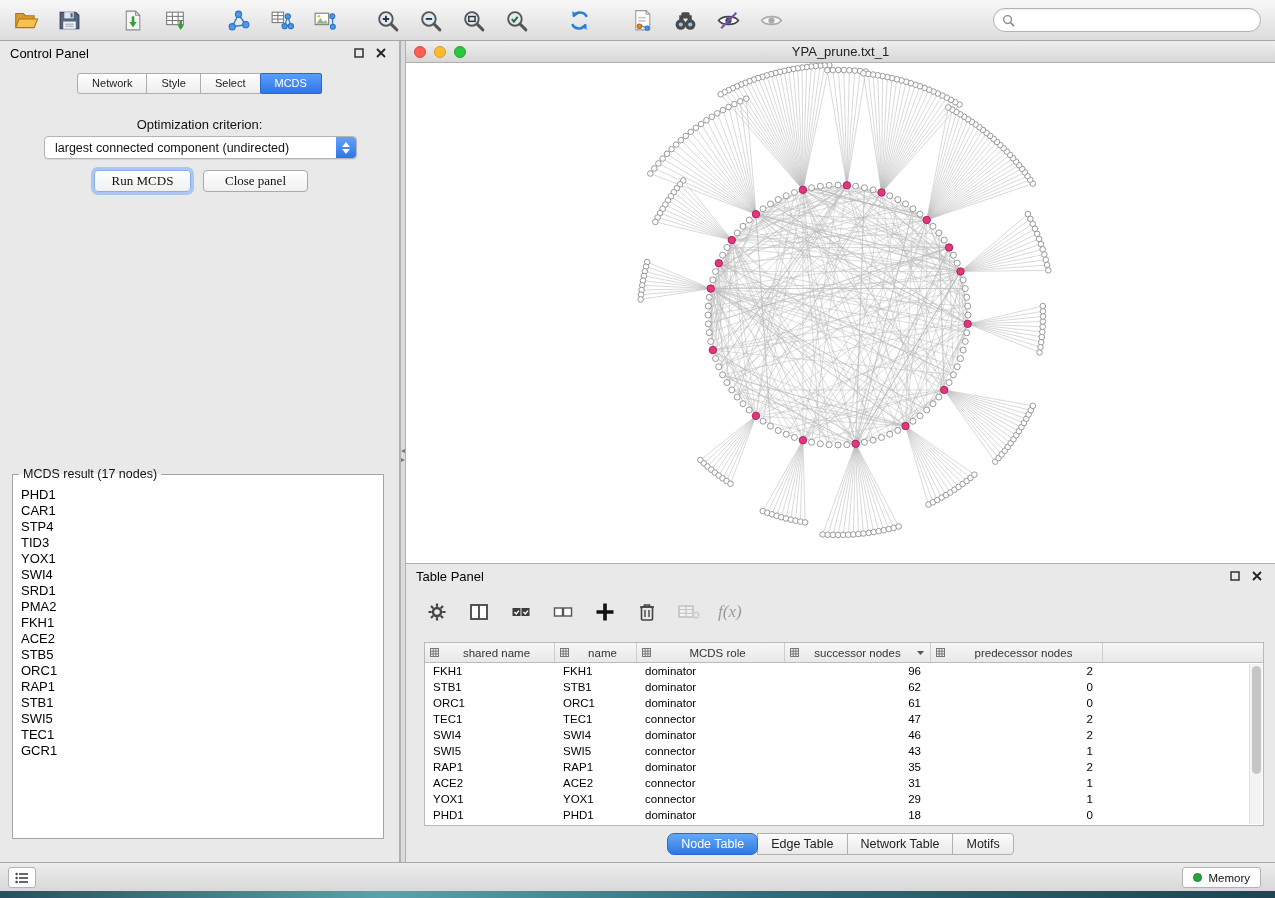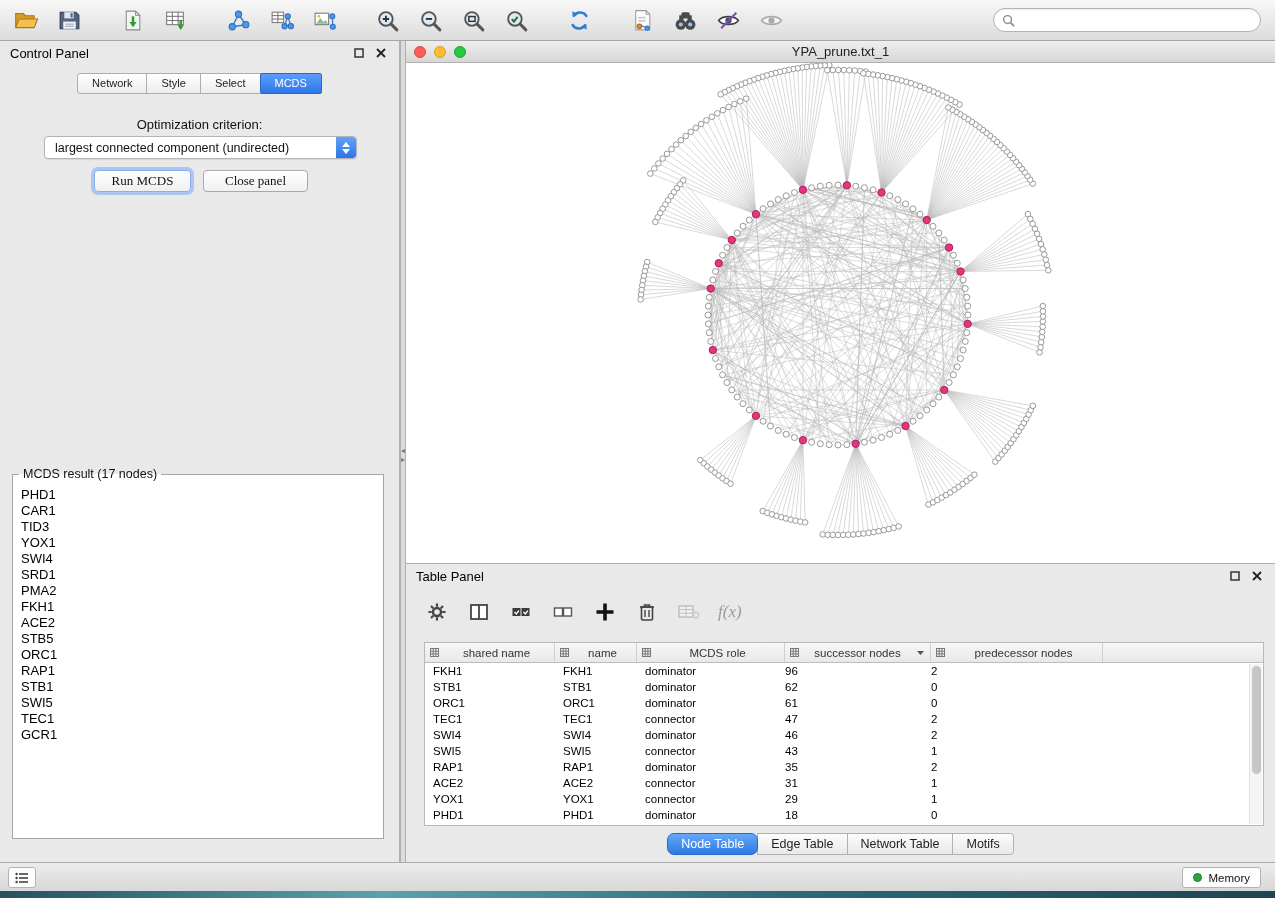--- a/index.html
+++ b/index.html
@@ -56,21 +56,21 @@
   .table-panel{position:absolute;left:0;top:522px;width:869px;height:299px;background:#e9e9e9;border-top:1px solid #b0b0b0;}
   .tp-toolbar{position:absolute;left:18px;top:28px;height:40px;display:flex;align-items:center;gap:16px;}
   .ttbtn{width:26px;height:26px;border:none;background:transparent;display:flex;align-items:center;justify-content:center;cursor:default;}
   .fx{font-family:"Liberation Serif",serif;font-style:italic;font-size:17px;color:#9b9b9b;}
   .tbl{position:absolute;left:18px;top:78px;width:840px;height:184px;background:#fff;border:1px solid #b9b9b9;overflow:hidden;}
   .tbl-header{display:flex;height:20px;background:linear-gradient(#f7f7f7,#e8e8e8);border-bottom:1px solid #bdbdbd;}
   .th{display:flex;align-items:center;border-right:1px solid #cfcfcf;font-size:11.5px;color:#333;padding:0 5px;gap:5px;cursor:default;}
   .th .th-label{flex:1;text-align:center;white-space:nowrap;overflow:hidden;}
   .tr{display:flex;height:16px;align-items:center;background:#fff;}
   .td{font-size:11.5px;color:#000;padding-left:8px;white-space:nowrap;overflow:hidden;}
-  .td.num{text-align:left;padding-left:0;padding-right:10px;}
+  .td.num{text-align:right;padding-left:0;padding-right:10px;}
   .tbl-scroll{position:absolute;top:21px;right:1px;bottom:1px;width:13px;background:#f4f4f4;border-left:1px solid #e0e0e0;}
   .tbl-thumb{position:absolute;left:2px;top:2px;width:9px;height:108px;background:#c6c6c6;border-radius:5px;}
   .bt-tabs{position:absolute;left:0;top:269px;width:100%;display:flex;justify-content:center;}
   .bt-tab{height:22px;line-height:20px;padding:0 13px;font-size:12.5px;background:linear-gradient(#fcfcfc,#e9e9e9);border:1px solid #b1b1b1;margin-left:-1px;color:#222;cursor:default;}
   .bt-tab:first-child{margin-left:0;border-radius:4px 0 0 4px;}
   .bt-tab:last-child{border-radius:0 4px 4px 0;}
   .bt-tab.active{background:linear-gradient(#66a9f8,#2c79e2);color:#fff;border-color:#2a68cc;border-radius:7px;position:relative;z-index:2;}
 
   
   .statusbar{position:absolute;left:0;top:862px;width:1275px;height:29px;background:linear-gradient(#ececec,#d8d8d8);border-top:1px solid #a9a9a9;}
@@ -279,20 +279,21 @@
     <div class="cp-buttons">
       <button class="cbtn run">Run MCDS</button>
       <button class="cbtn closep">Close panel</button>
     </div>
 
     <fieldset class="mcds">
       <legend>MCDS result (17 nodes)</legend>
       <div class="mcds-list">
           <div class="result-item">PHD1</div>
           <div class="result-item">CAR1</div>
+          <div class="result-item">STP4</div>
           <div class="result-item">TID3</div>
           <div class="result-item">YOX1</div>
           <div class="result-item">SWI4</div>
           <div class="result-item">SRD1</div>
           <div class="result-item">PMA2</div>
           <div class="result-item">FKH1</div>
           <div class="result-item">ACE2</div>
           <div class="result-item">STB5</div>
           <div class="result-item">ORC1</div>
           <div class="result-item">RAP1</div>

